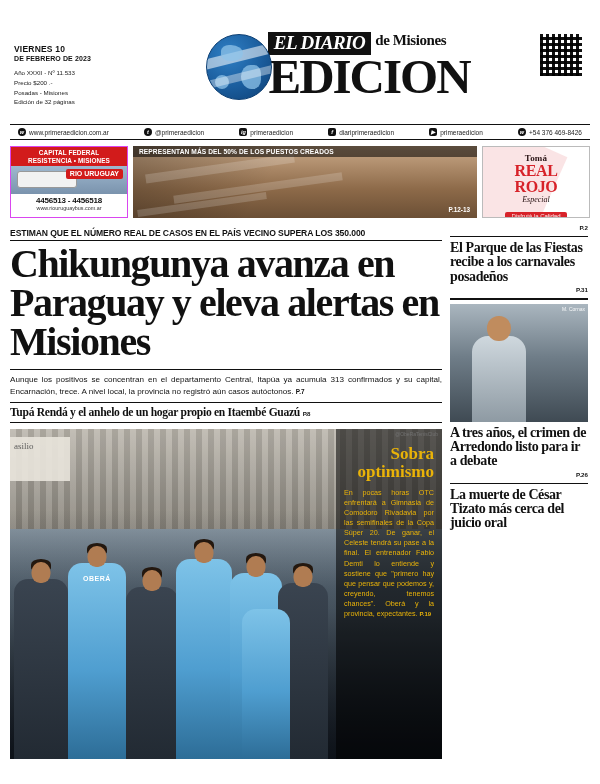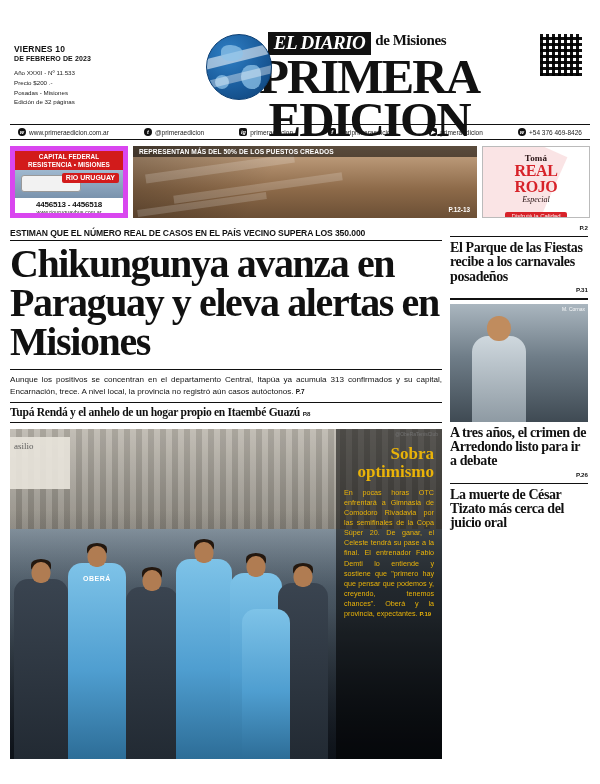--- a/index.html
+++ b/index.html
@@ -168,21 +168,21 @@
 
   
   .topstrip {
     display: flex;
     gap: 5px;
     height: 72px;
     margin-bottom: 7px;
   }
   .ad-bus {
     width: 118px;
-    border: 5px solid #d946ef;
+    border: 1px solid #d946ef;
     background: #fff;
     position: relative;
     overflow: hidden;
     font-size: 6px;
   }
   .ad-bus .top {
     background: #d21b1b;
     color: #fff;
     font-weight: bold;
     font-size: 6.4px;
@@ -374,21 +374,21 @@
     background: linear-gradient(180deg,#d6dce2 0%, #9fadb8 20%, #596875 48%, #2a333c 100%);
   }
   .photoblock .crowd {
     position: absolute; left: 0; right: 0; top: 0; height: 100px;
     background: repeating-linear-gradient(90deg, rgba(255,255,255,.1) 0 6px, rgba(0,0,0,.12) 6px 12px),
                 linear-gradient(180deg,#b9b2a6 0%, #8d8578 100%);
     opacity: .85;
   }
   .photoblock .banner-left {
     position: absolute; left: 0; top: 8px;
-    width: 60px; height: 52px;
+    width: 60px; height: 44px;
     background: #e9e5dc;
     color: #555;
     font-size: 9px;
     font-family: "Liberation Serif", serif;
     padding: 4px;
     opacity: .9;
   }
   .photoblock .players {
     position: absolute; left: 0; right: 0; bottom: 0; height: 250px;
     background: linear-gradient(180deg, rgba(0,0,0,0) 0%, rgba(10,14,20,.2) 40%, rgba(8,12,18,.85) 100%);
@@ -531,21 +531,20 @@
     <div class="mast-center">
       <div class="globe">
         <span class="cont c1"></span>
           <span class="cont c2"></span>
           <span class="cont c3"></span>
       </div>
       <div class="eldiario-wrap">
         <span class="eldiario">EL DIARIO</span>
         <span class="de-misiones">de Misiones</span>
       </div>
-      <div class="primera">PRIMERA</div>
       <div class="edicion">EDICION</div>
     </div>
 
     <div class="qr"></div>
   </div>
 
   <div class="social">
     <span class="it">
       <i class="sico round">w</i>
       <span>www.primeraedicion.com.ar</span>

